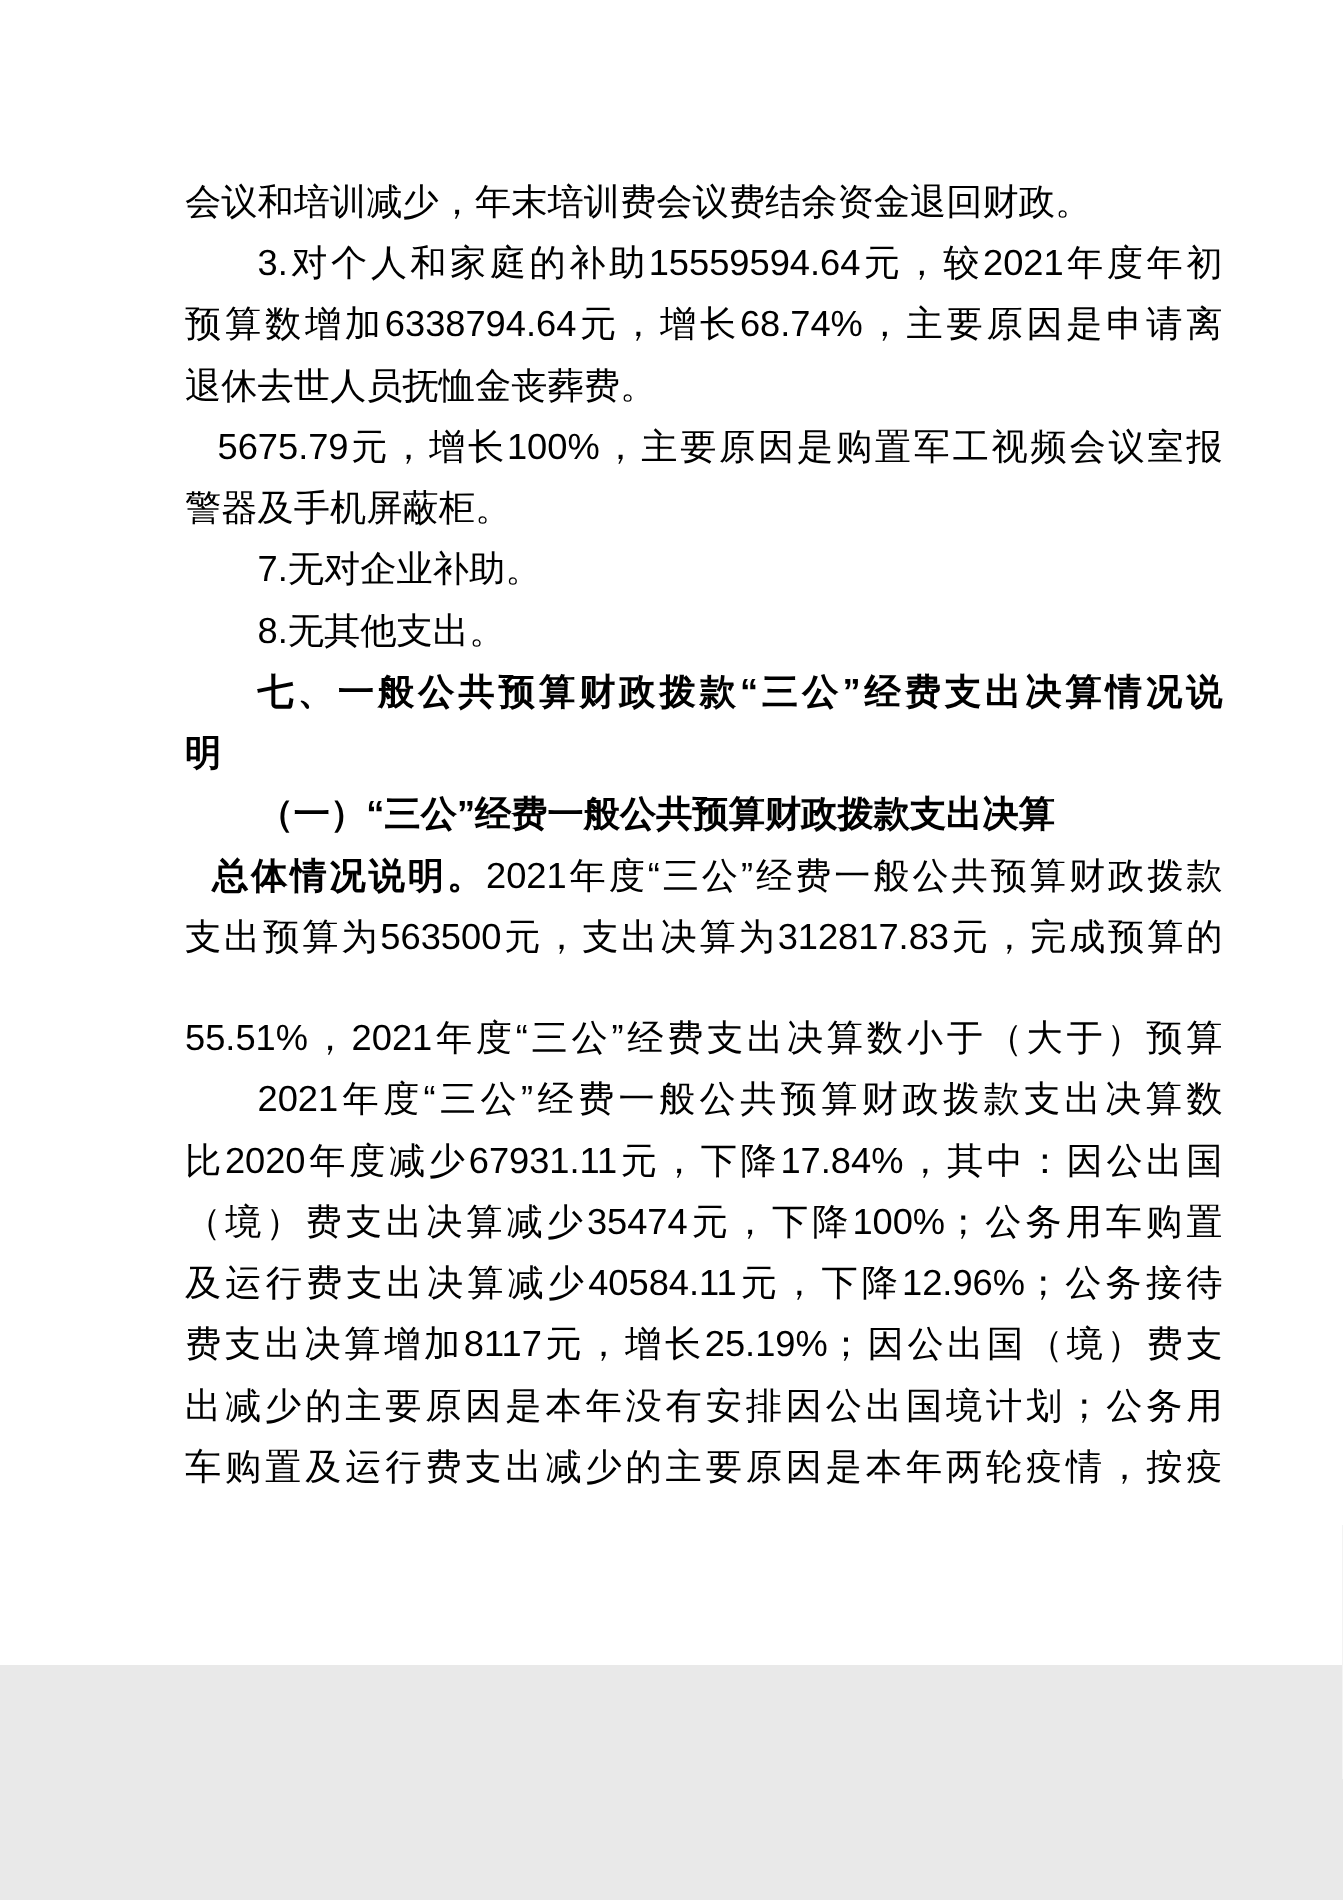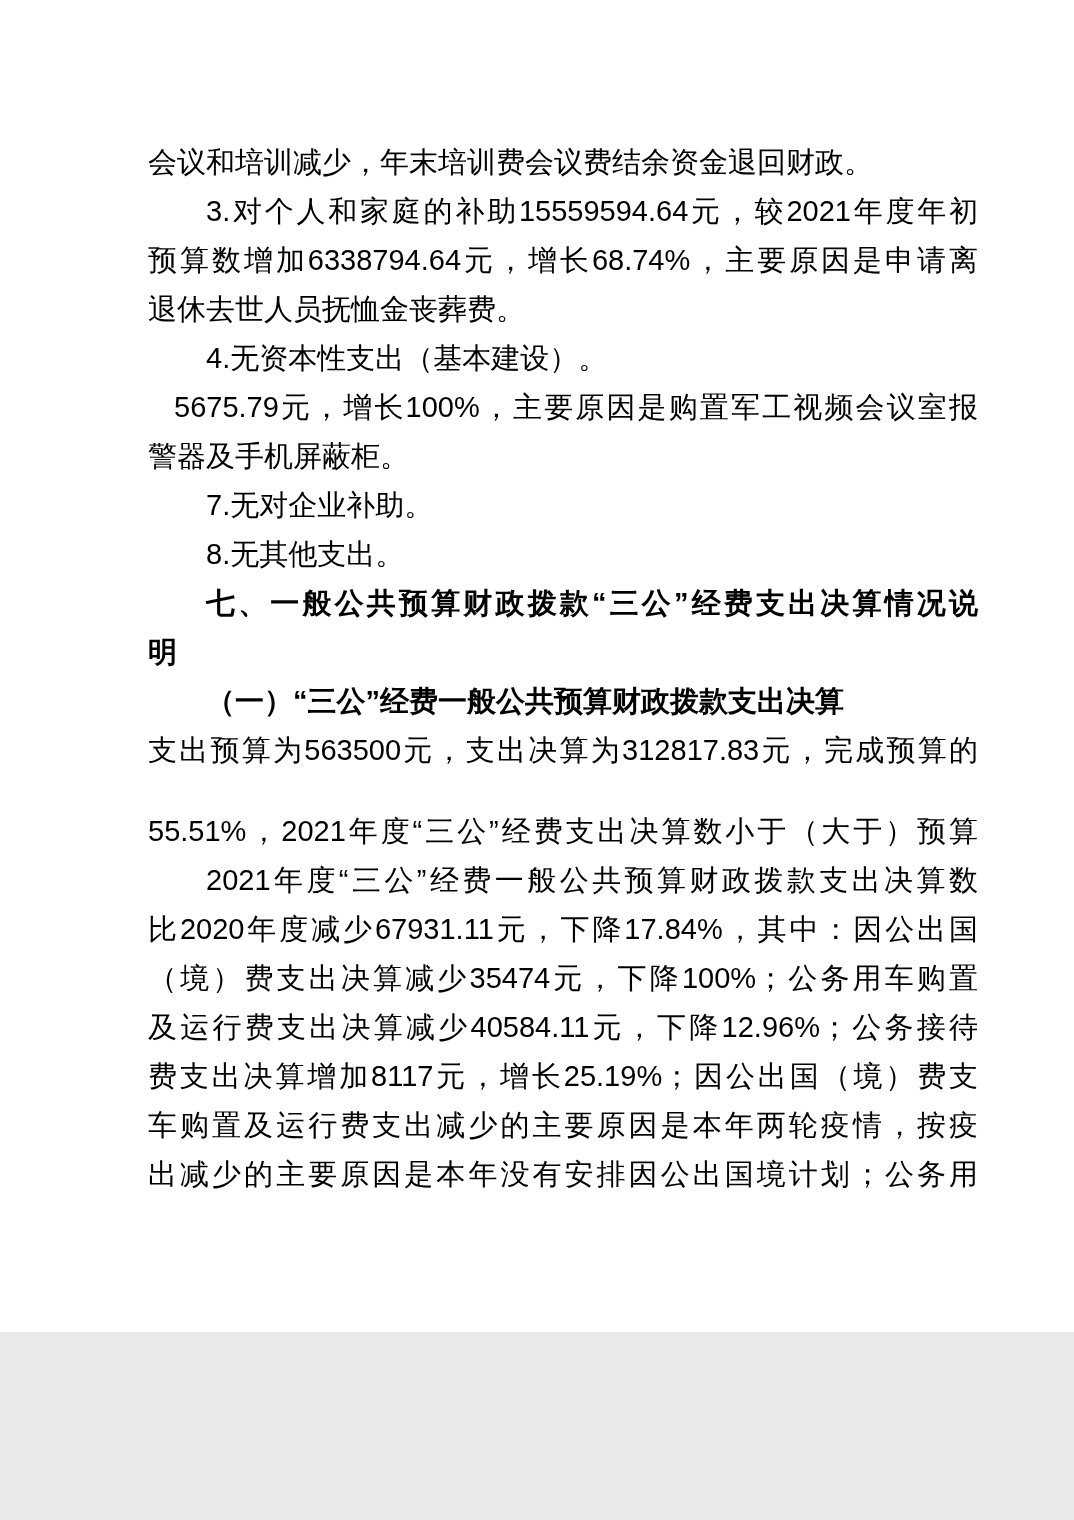--- a/index.html
+++ b/index.html
@@ -65,34 +65,34 @@
 </style>
 </head>
 <body>
 
 <div class="page">
   <div class="text-block">
       <div class="line" style="text-indent: 0em;"><span class="txt">会议和培训减少，年末培训费会议费结余资金退回财政。</span></div>
       <div class="line fill" style="text-indent: 2em;"><span class="txt">3.对个人和家庭的补助15559594.64元，较2021年度年初</span></div>
       <div class="line fill" style="text-indent: 0em;"><span class="txt">预算数增加6338794.64元，增长68.74%，主要原因是申请离</span></div>
       <div class="line" style="text-indent: 0em;"><span class="txt">退休去世人员抚恤金丧葬费。</span></div>
-      <div class="line" style="text-indent: 2em;"><span class="txt">4.无资本性支出（基本建设）。</span></div>
       <div class="line fill" style="text-indent: 0em; margin-left: 26px;"><span class="txt">5675.79元，增长100%，主要原因是购置军工视频会议室报</span></div>
       <div class="line" style="text-indent: 0em;"><span class="txt">警器及手机屏蔽柜。</span></div>
       <div class="line" style="text-indent: 2em;"><span class="txt">7.无对企业补助。</span></div>
       <div class="line" style="text-indent: 2em;"><span class="txt">8.无其他支出。</span></div>
       <div class="line bold fill" style="text-indent: 2em;"><span class="txt">七、一般公共预算财政拨款“三公”经费支出决算情况说</span></div>
       <div class="line bold" style="text-indent: 0em;"><span class="txt">明</span></div>
       <div class="line bold" style="text-indent: 2em;"><span class="txt">（一）“三公”经费一般公共预算财政拨款支出决算</span></div>
+      <div class="line fill" style="text-indent: 0.75em;"><b class="prefix">总体情况说明。</b><span class="txt">2021年度“三公”经费一般公共预算财政拨款</span></div>
       <div class="line fill" style="text-indent: 0em;"><span class="txt">支出预算为563500元，支出决算为312817.83元，完成预算的</span></div>
       <div class="line fill" style="text-indent: 0em; margin-top: 32px;"><span class="txt">55.51%，2021年度“三公”经费支出决算数小于（大于）预算</span></div>
       <div class="line fill" style="text-indent: 2em;"><span class="txt">2021年度“三公”经费一般公共预算财政拨款支出决算数</span></div>
       <div class="line fill" style="text-indent: 0em;"><span class="txt">比2020年度减少67931.11元，下降17.84%，其中：因公出国</span></div>
       <div class="line fill" style="text-indent: 0em;"><span class="txt">（境）费支出决算减少35474元，下降100%；公务用车购置</span></div>
       <div class="line fill" style="text-indent: 0em;"><span class="txt">及运行费支出决算减少40584.11元，下降12.96%；公务接待</span></div>
       <div class="line fill" style="text-indent: 0em;"><span class="txt">费支出决算增加8117元，增长25.19%；因公出国（境）费支</span></div>
+      <div class="line fill" style="text-indent: 0em;"><span class="txt">出减少的主要原因是本年没有安排因公出国境计划；公务用</span></div>
       <div class="line fill" style="text-indent: 0em;"><span class="txt">车购置及运行费支出减少的主要原因是本年两轮疫情，按疫</span></div>
-      <div class="line fill" style="text-indent: 0em;"><span class="txt">出减少的主要原因是本年没有安排因公出国境计划；公务用</span></div>
     </div>
   <div class="footer">
     <span class="dash">—</span><span class="pagenum">22</span><span class="dash">—</span>
   </div>
 </div>
 
 </body></html>

